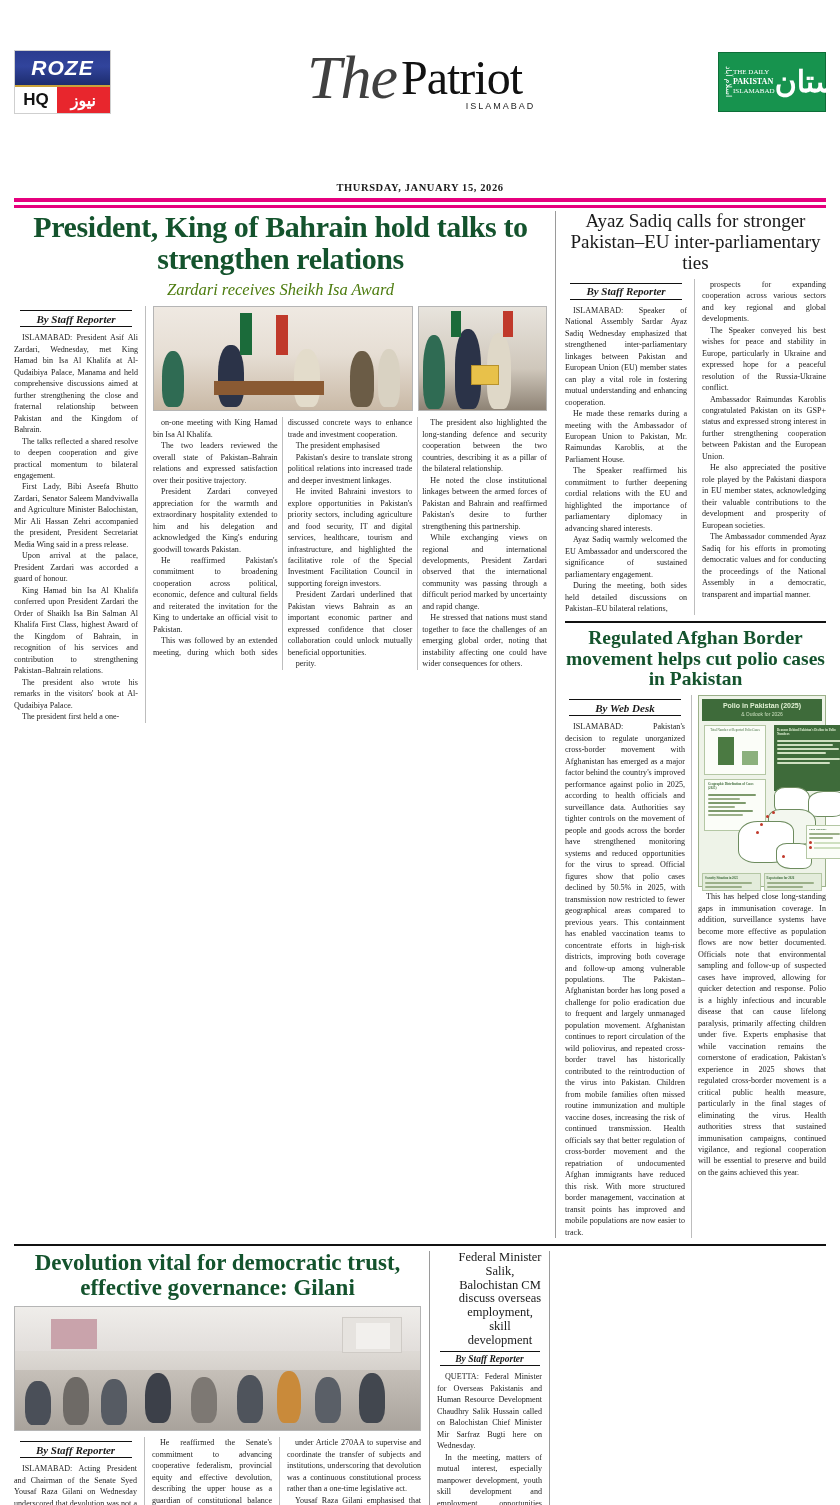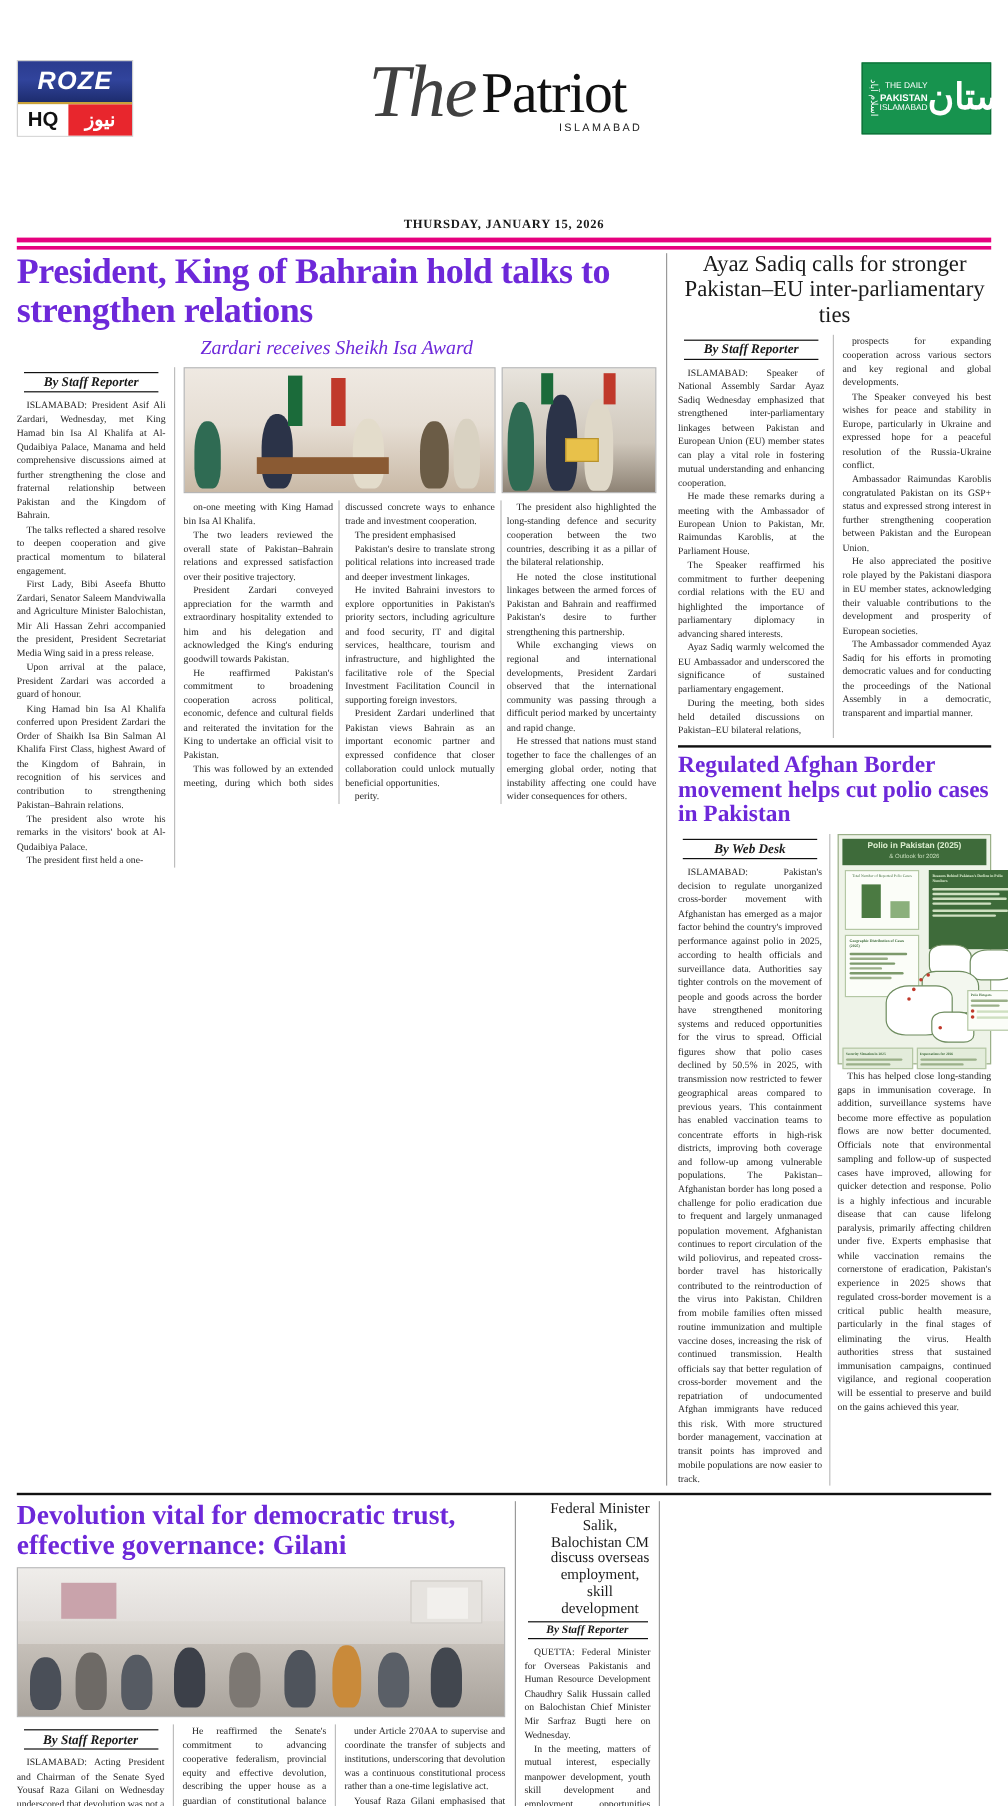--- a/index.html
+++ b/index.html
@@ -27,37 +27,37 @@
   .nameplate{flex:1;text-align:center;position:relative;}
   .nameplate .the{font-family:"Liberation Serif",serif;font-style:italic;font-size:62px;color:#404040;
     letter-spacing:-1px;vertical-align:middle;}
   .nameplate .patriot{font-family:"Liberation Serif",serif;font-size:48px;color:#111;letter-spacing:-1px;
     vertical-align:middle;}
   .nameplate .city{font-family:"Liberation Sans",sans-serif;font-size:9px;letter-spacing:2px;color:#222;
     position:relative;top:-12px;left:86px;}
 
   .logo-pak{width:108px;height:60px;background:#17934e;border:1px solid #0d6e38;display:flex;
     align-items:center;justify-content:space-between;padding:2px 5px;box-sizing:border-box;}
-  .pak-left{color:#fff;font-size:7px;font-family:Liberation Sans, sans-serif;line-height:1.25;text-align:right;}
+  .pak-left{color:#fff;font-size:7px;font-family:Liberation Serif, serif;line-height:1.25;text-align:left;}
   .pak-left b{display:block;font-size:8px;}
   .pak-urdu{color:#fff;font-size:30px;font-weight:bold;line-height:1;}
   .pak-side{writing-mode:vertical-rl;color:#fff;font-size:8px;}
 
   .dateline{text-align:center;font-family:"Liberation Serif",serif;font-weight:bold;font-size:10.5px;
     letter-spacing:0.6px;padding:4px 0 5px;margin-top:48px;}
   .pinkrule{height:4px;background:#e6007e;margin-bottom:3px;}
   .pinkrule.thin{height:3px;}
 
   
   .hr-thick{border-top:2px solid #111;margin:6px 0 5px;}
 
-  .hl{font-family:"Liberation Serif",serif;font-weight:bold;text-align:left;line-height:1.07;color:#6d28d9;}
+  .hl{font-family:"Liberation Serif",serif;font-weight:bold;text-align:center;line-height:1.07;color:#14532d;}
   .hl-lead{font-size:30px;letter-spacing:-0.4px;}
   .hl-sub{font-family:"Liberation Serif",serif;font-style:italic;font-size:16.5px;text-align:center;
-    margin-top:5px;color:#6d28d9;}
+    margin-top:5px;color:#4d7c0f;}
   .hl-light{font-family:"Liberation Serif",serif;font-weight:normal;text-align:center;line-height:1.1;}
 
   .byline{font-family:"Liberation Serif",serif;font-style:italic;font-weight:bold;font-size:11px;
     text-align:center;border-bottom:1.5px solid #111;border-top:1.5px solid #111;padding:1.5px 0;
     width:112px;margin:4px auto 5px;}
 
   .body-txt{font-family:"Liberation Serif",serif;font-size:8.1px;line-height:1.42;text-align:justify;
     color:#232323;hyphens:auto;}
   .body-txt p{margin:0;text-indent:8px;}
   .body-txt p:first-child{text-indent:8px;}

